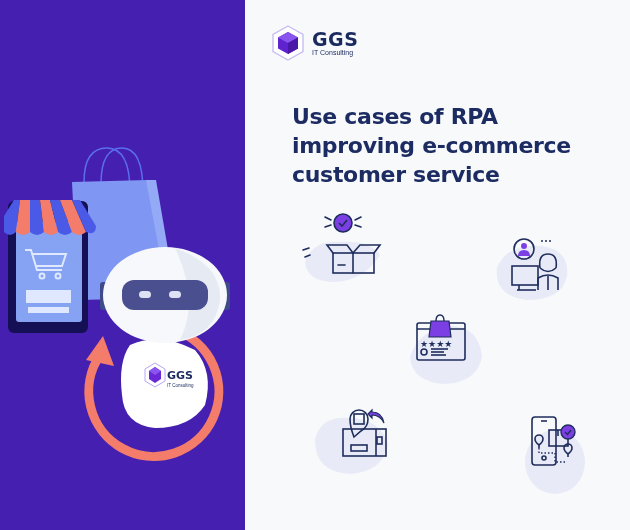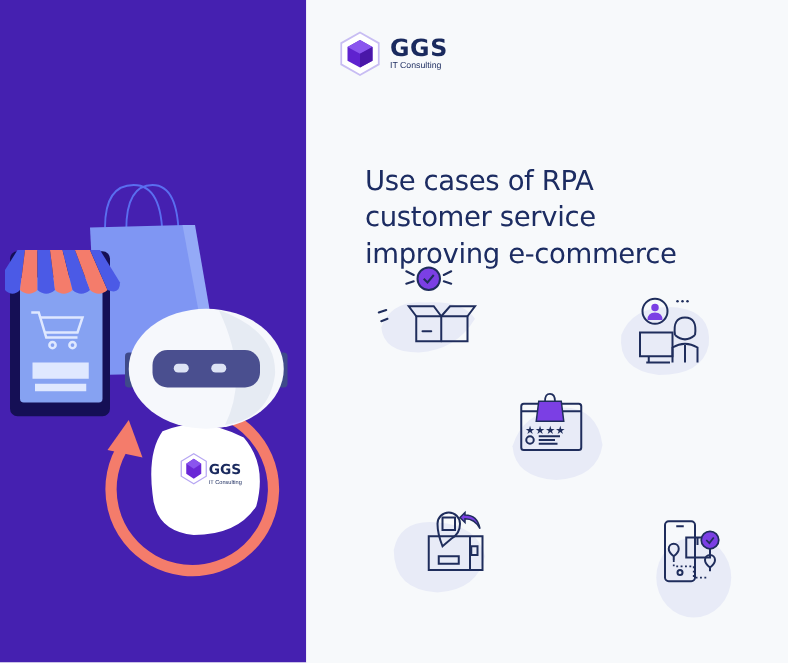--- a/index.html
+++ b/index.html
@@ -4,21 +4,21 @@
 <style>
   * { margin: 0; padding: 0; box-sizing: border-box; }
   html, body { width: 630px; height: 530px; overflow: hidden; }
   body { position: relative; background: #f7f9fb; font-family: "Liberation Sans", sans-serif; }
   .left-panel { position: absolute; left: 0; top: 0; width: 245px; height: 530px; background: #4520b0; overflow: hidden; }
   .right-panel { position: absolute; left: 245px; top: 0; width: 385px; height: 530px; background: #f7f9fb; }
   .logo { position: absolute; left: 270px; top: 24px; display: flex; align-items: center; }
   .logo-text { margin-left: 6px; display: flex; flex-direction: column; }
   .logo-name { font-family: "DejaVu Sans", sans-serif; font-weight: bold; font-size: 19px; color: #1a2a5e; letter-spacing: 0.5px; line-height: 20px; }
   .logo-sub { font-size: 7px; color: #1a2a5e; line-height: 8px; }
-  .title { position: absolute; left: 292px; top: 102px; width: 320px; font-family: "DejaVu Sans", sans-serif; font-weight: normal; font-size: 22px; line-height: 29px; color: #1c2c62; letter-spacing: -0.3px; margin-top: 29px; }
+  .title { position: absolute; left: 292px; top: 102px; width: 320px; font-family: "DejaVu Sans", sans-serif; font-weight: bold; font-size: 22px; line-height: 29px; color: #1c2c62; letter-spacing: -0.3px; }
   .icon-item { position: absolute; }
   svg { display: block; }
 </style>
 </head>
 <body>
 
 <div class="left-panel">
   <svg width="245" height="530" viewBox="0 0 245 530">
 
     <g>
@@ -88,22 +88,22 @@
     <polygon points="18,19 28,13.5 28,24.5 18,30" fill="#4a17a8"></polygon>
   </svg>
   <div class="logo-text">
     <span class="logo-name">GGS</span>
     <span class="logo-sub">IT Consulting</span>
   </div>
 </div>
 
 <h1 class="title">
   <div>Use cases of RPA</div>
+  <div>improving e-commerce</div>
   <div>customer service</div>
-  <div>improving e-commerce</div>
 </h1>
 
 <div class="icon-item" style="left:295px; top:210px;">
   <svg width="100" height="80" viewBox="0 0 100 80">
     <path d="M10 52 Q18 30 45 32 Q75 30 85 45 Q70 70 40 72 Q12 72 10 52 Z" fill="#e8ebf7"></path>
     <g stroke="#1f2d5c" stroke-width="1.6" fill="none" stroke-linecap="round">
       <line x1="8" y1="40" x2="14" y2="38"></line>
         <line x1="10" y1="47" x2="15" y2="45"></line>
       <line x1="30" y1="7" x2="36" y2="10"></line>
         <line x1="30" y1="17" x2="36" y2="15"></line>

